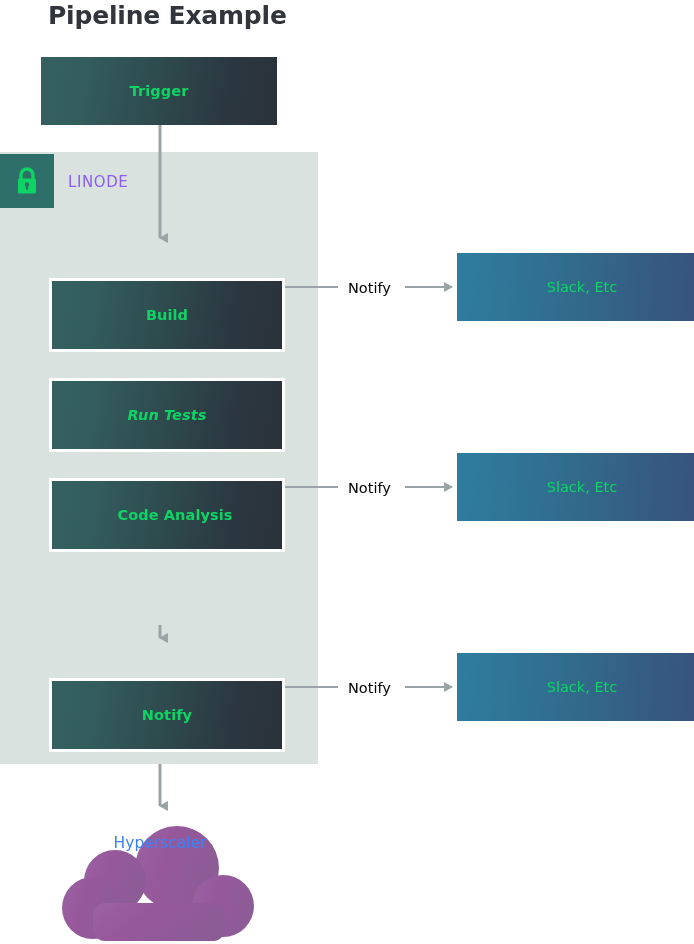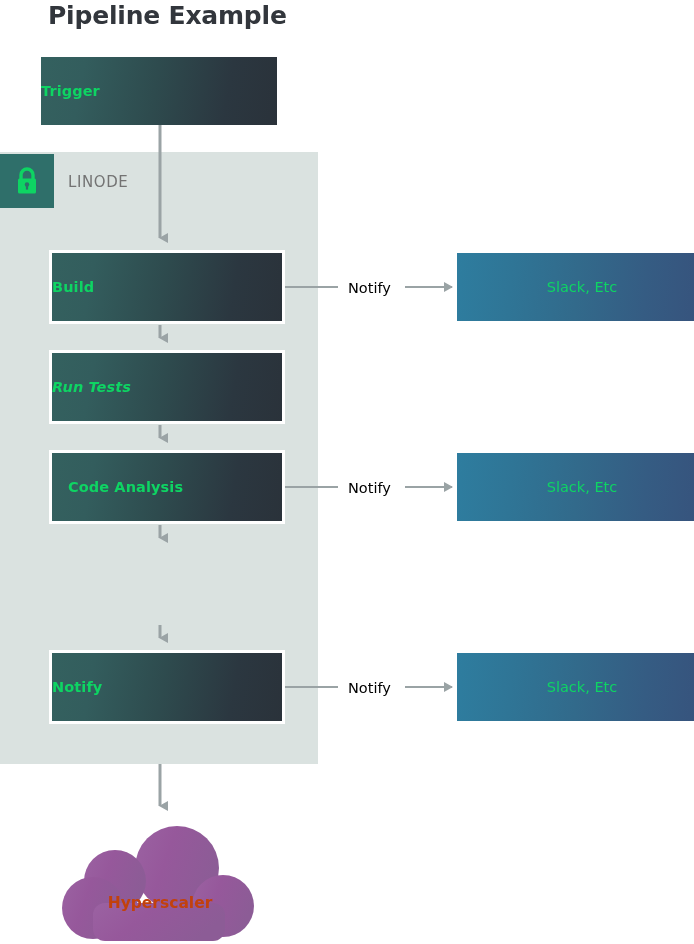--- a/index.html
+++ b/index.html
@@ -52,38 +52,40 @@
     background: #2f6f6a;
     display: flex;
     align-items: center;
     justify-content: center;
   }
   .zone-label {
     position: absolute;
     left: 68px;
     top: 173px;
     font-size: 15px;
-    color: #737373;
+    color: #8b5cf6;
     letter-spacing: 0.6px;
   }
 
   
   .stage {
     position: absolute;
     width: 236px;
     height: 68px;
     background: linear-gradient(100deg, #34615f 0%, #335d5d 18%, #2e4b4e 48%, #2b3740 78%, #2a323a 100%);
     display: flex;
     align-items: center;
+    justify-content: center;
     box-sizing: border-box;
   }
   .stage.bordered {
     border: 3px solid #ffffff;
     width: 236px;
     height: 74px;
+    margin-top: 28px;
   }
   .stage-label {
     color: #0ed463;
     font-size: 14.5px;
     font-weight: bold;
     letter-spacing: 0.1px;
   }
 
   #stage-trigger { left: 41px; top: 57px; width: 236px; height: 68px; }
   #stage-build   { left: 49px; top: 250px; }
@@ -127,26 +129,26 @@
   .cloud-wrap {
     position: absolute;
     left: 55px;
     top: 818px;
     width: 210px;
     height: 126px;
   }
   .cloud-text {
     position: absolute;
     left: 55px;
-    top: 894px;
+    top: 834px;
     width: 210px;
     text-align: center;
-    color: #c2410c;
+    color: #3b82f6;
     font-size: 15.5px;
-    font-weight: bold;
+    font-weight: normal;
   }
 </style>
 </head>
 <body>
 
 <div id="canvas">
 
   <div class="page-title">Pipeline Example</div>
 
   <svg width="694" height="944" style="position:absolute;left:0;top:0;">

